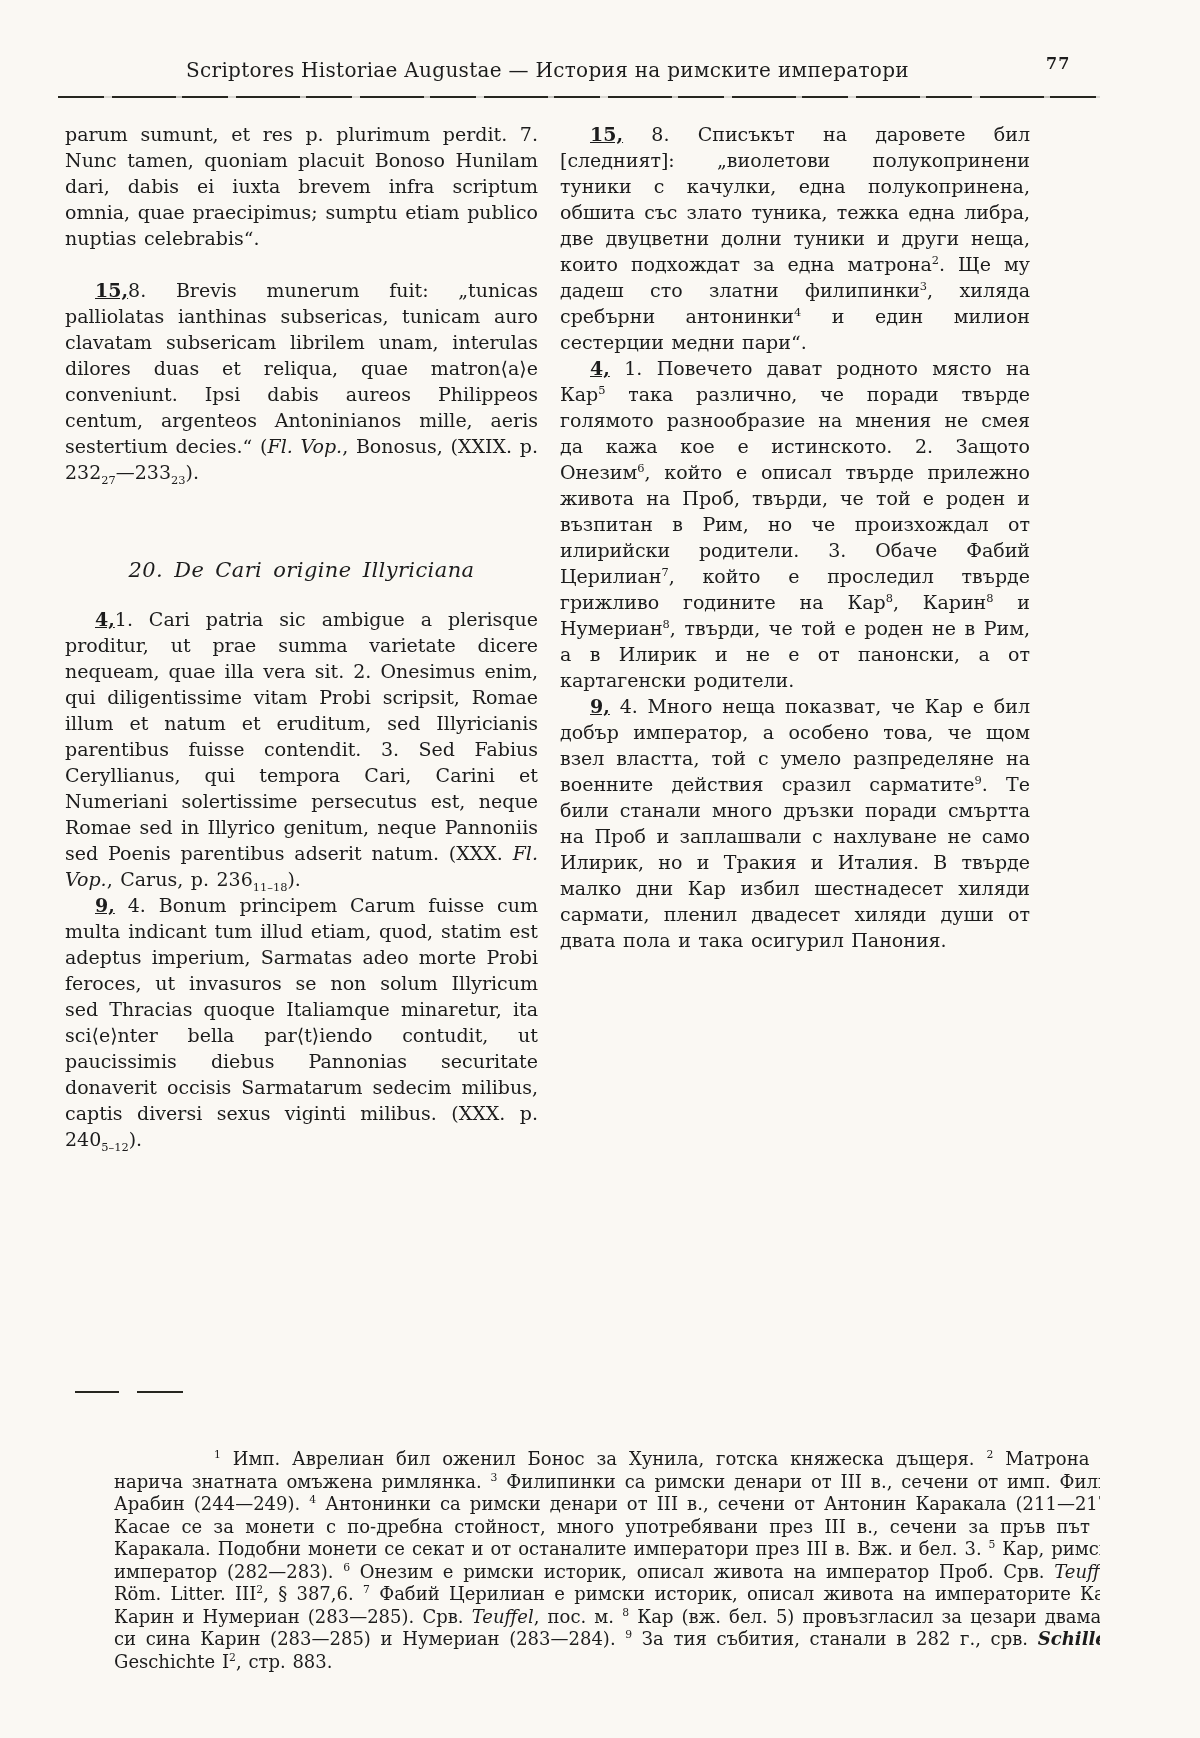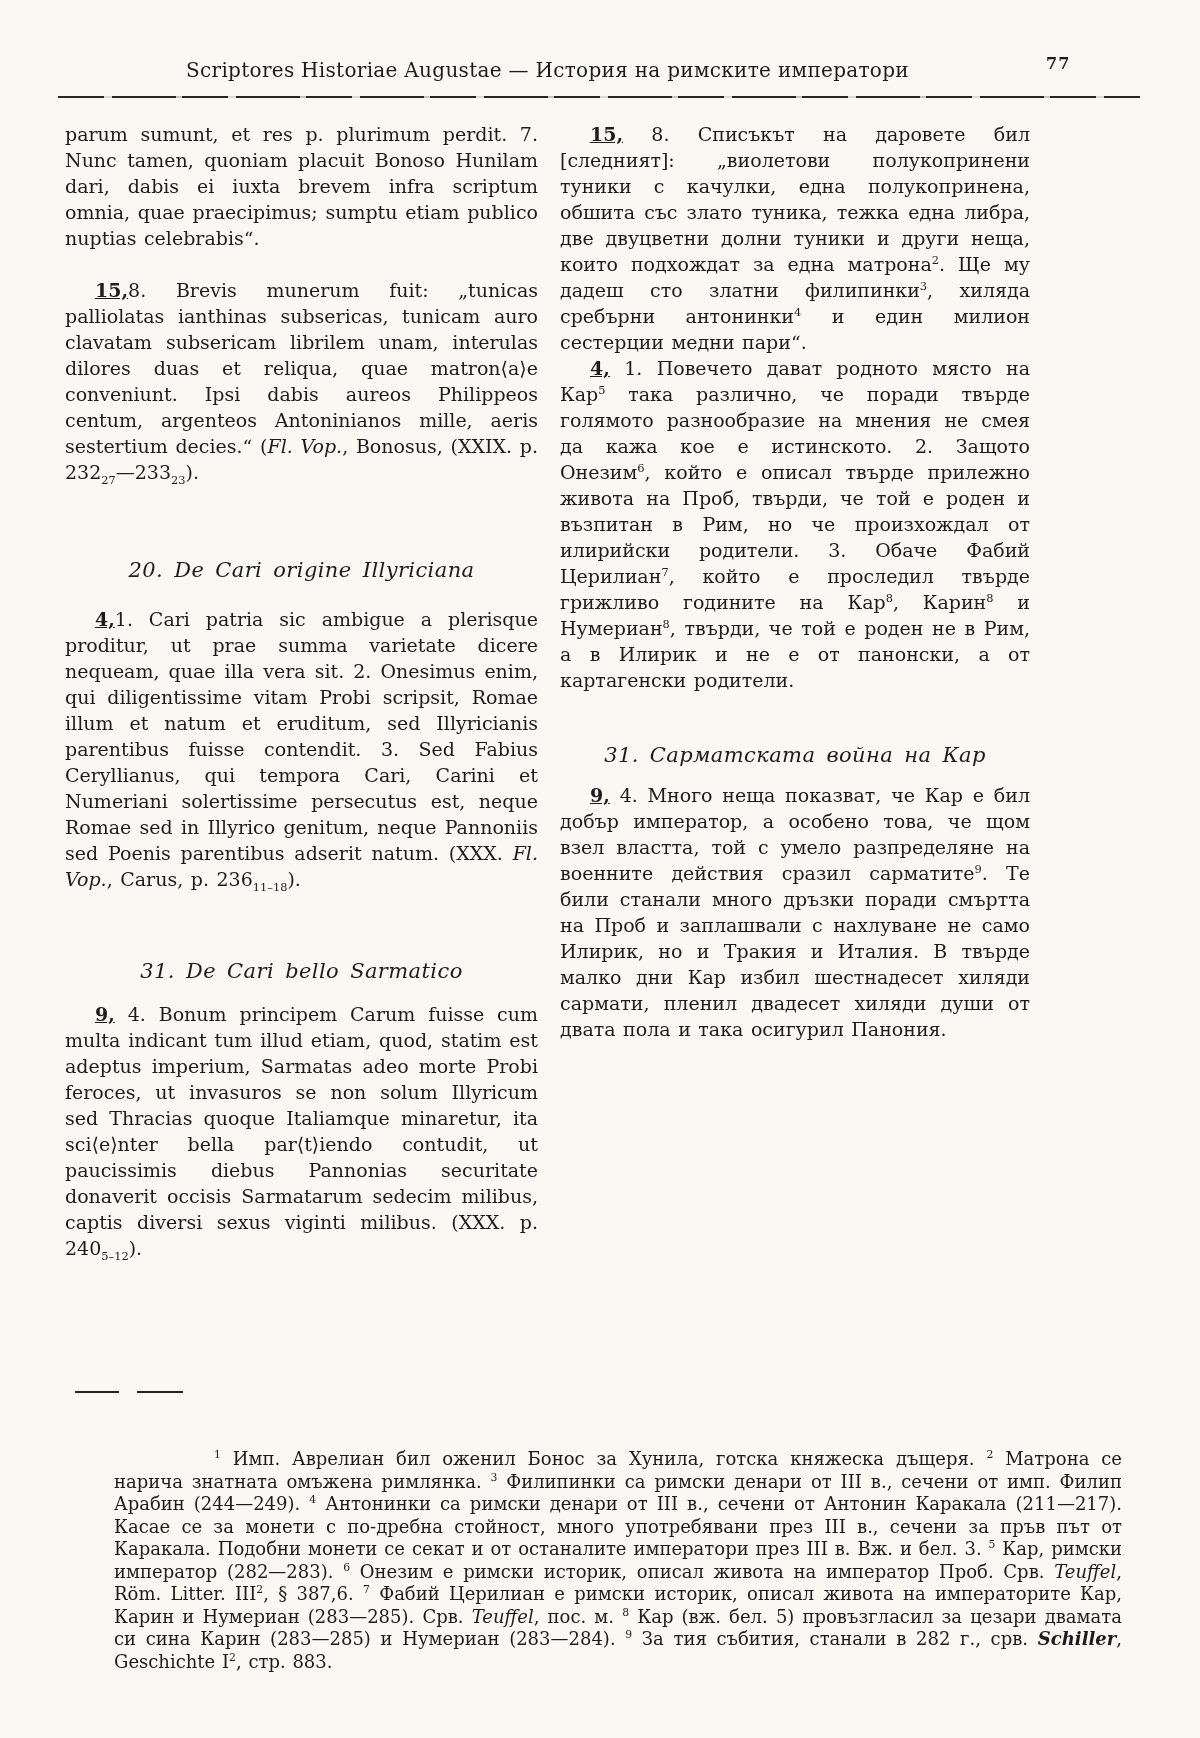--- a/index.html
+++ b/index.html
@@ -7,21 +7,21 @@
     --ink:#1c1c1c;
   }
   html,body{margin:0;padding:0;}
   body{
     width:1200px;height:1738px;
     background:var(--paper);
     color:var(--ink);
     font-family:"DejaVu Serif","DejaVu Sans",serif;
     -webkit-font-smoothing:antialiased;
   }
-  .page{position:relative;width:1100px;height:1738px;overflow:hidden;padding-left:40px;}
+  .page{position:relative;width:1100px;height:1738px;overflow:hidden;}
 
   
   .running-head{position:absolute;top:58px;left:65px;width:965px;text-align:center;}
   .running-title{font-size:20px;letter-spacing:.3px;}
   .page-number{position:absolute;top:54px;left:1046px;font-size:16px;font-weight:bold;letter-spacing:1px;}
   .head-rule{
     position:absolute;top:96px;left:58px;width:1084px;height:2px;
     background:repeating-linear-gradient(90deg,#26261f 0 46px,rgba(38,38,31,.15) 46px 54px,#26261f 54px 118px,rgba(38,38,31,.25) 118px 124px);
   }
 
@@ -71,28 +71,26 @@
   <div class="page-number">77</div>
   <div class="head-rule"></div>
 
   <div class="columns">
 
     <section class="col left">
       <p class="para lp1"><span>parum sumunt, et res p. plurimum perdit. 7. Nunc tamen, quoniam placuit Bonoso Hunilam dari, dabis ei iuxta brevem infra scriptum omnia, quae praecipimus; sumptu etiam publico nuptias celebrabis“.</span></p>
       <p class="para indent lp2"><b>15,</b><span>8. Brevis munerum fuit: „tunicas palliolatas ianthinas subsericas, tunicam auro clavatam subsericam librilem unam, interulas dilores duas et reliqua, quae matron⟨a⟩e conveniunt. Ipsi dabis aureos Philippeos centum, argenteos Antoninianos mille, aeris sestertium decies.“ (</span><i>Fl. Vop.</i><span>, Bonosus, (XXIX. p. 232</span><sub>27</sub><span>—233</span><sub>23</sub><span>).</span></p>
       <h3 class="sec-heading lh30">20. De Cari origine Illyriciana</h3>
       <p class="para indent lp3"><b>4,</b><span>1. Cari patria sic ambigue a plerisque proditur, ut prae summa varietate dicere nequeam, quae illa vera sit. 2. Onesimus enim, qui diligentissime vitam Probi scripsit, Romae illum et natum et eruditum, sed Illyricianis parentibus fuisse contendit. 3. Sed Fabius Ceryllianus, qui tempora Cari, Carini et Numeriani solertissime persecutus est, neque Romae sed in Illyrico genitum, neque Pannoniis sed Poenis parentibus adserit natum. (XXX. </span><i>Fl. Vop.</i><span>, Carus, p. 236</span><sub>11–18</sub><span>).</span></p>
-      <h3 class="sec-heading lh31">31. De Cari bello Sarmatico</h3>
       <p class="para indent lp4"><b>9,</b><span> 4. Bonum principem Carum fuisse cum multa indicant tum illud etiam, quod, statim est adeptus imperium, Sarmatas adeo morte Probi feroces, ut invasuros se non solum Illyricum sed Thracias quoque Italiamque minaretur, ita sci⟨e⟩nter bella par⟨t⟩iendo contudit, ut paucissimis diebus Pannonias securitate donaverit occisis Sarmatarum sedecim milibus, captis diversi sexus viginti milibus. (XXX. p. 240</span><sub>5–12</sub><span>).</span></p>
     </section>
 
     <section class="col right">
       <p class="para indent rp2"><b>15,</b><span> 8. Списъкът на даровете бил [следният]: „виолетови полукопринени туники с качулки, една полукопринена, обшита със злато туника, тежка една либра, две двуцветни долни туники и други неща, които подхождат за една матрона</span><sup>2</sup><span>. Ще му дадеш сто златни филипинки</span><sup>3</sup><span>, хиляда сребърни антонинки</span><sup>4</sup><span> и един милион сестерции медни пари“.</span></p>
       <p class="para indent rp3"><b>4,</b><span> 1. Повечето дават родното място на Кар</span><sup>5</sup><span> така различно, че поради твърде голямото разнообразие на мнения не смея да кажа кое е истинското. 2. Защото Онезим</span><sup>6</sup><span>, който е описал твърде прилежно живота на Проб, твърди, че той е роден и възпитан в Рим, но че произхождал от илирийски родители. 3. Обаче Фабий Церилиан</span><sup>7</sup><span>, който е проследил твърде грижливо годините на Кар</span><sup>8</sup><span>, Карин</span><sup>8</sup><span> и Нумериан</span><sup>8</sup><span>, твърди, че той е роден не в Рим, а в Илирик и не е от панонски, а от картагенски родители.</span></p>
-      <h3 class="sec-heading rh31">31. Сарматската война на Кар</h3>
       <p class="para indent rp4"><b>9,</b><span> 4. Много неща показват, че Кар е бил добър император, а особено това, че щом взел властта, той с умело разпределяне на военните действия сразил сарматите</span><sup>9</sup><span>. Те били станали много дръзки поради смъртта на Проб и заплашвали с нахлуване не само Илирик, но и Тракия и Италия. В твърде малко дни Кар избил шестнадесет хиляди сармати, пленил двадесет хиляди души от двата пола и така осигурил Панония.</span></p>
     </section>
 
   </div>
 
   <div class="foot-sep"></div>
 
   <div class="footnotes">
     <p class="fn-para"><sup>1</sup><span> Имп. Аврелиан бил оженил Бонос за Хунила, готска княжеска дъщеря. </span><sup>2</sup><span> Матрона се нарича знатната омъжена римлянка. </span><sup>3</sup><span> Филипинки са римски денари от III в., сечени от имп. Филип Арабин (244—249). </span><sup>4</sup><span> Антонинки са римски денари от III в., сечени от Антонин Каракала (211—217). Касае се за монети с по-дребна стойност, много употребявани през III в., сечени за пръв път от Каракала. Подобни монети се секат и от останалите императори през III в. Вж. и бел. 3. </span><sup>5</sup><span> Кар, римски император (282—283). </span><sup>6</sup><span> Онезим е римски историк, описал живота на император Проб. Срв. </span><i>Teuffel</i><span>, Röm. Litter. III</span><sup>2</sup><span>, § 387,6. </span><sup>7</sup><span> Фабий Церилиан е римски историк, описал живота на императорите Кар, Карин и Нумериан (283—285). Срв. </span><i>Teuffel</i><span>, пос. м. </span><sup>8</sup><span> Кар (вж. бел. 5) провъзгласил за цезари двамата си сина Карин (283—285) и Нумериан (283—284). </span><sup>9</sup><span> За тия събития, станали в 282 г., срв. </span><i class="bold">Schiller</i><span>, Geschichte I</span><sup>2</sup><span>, стр. 883.</span></p>
   </div>

